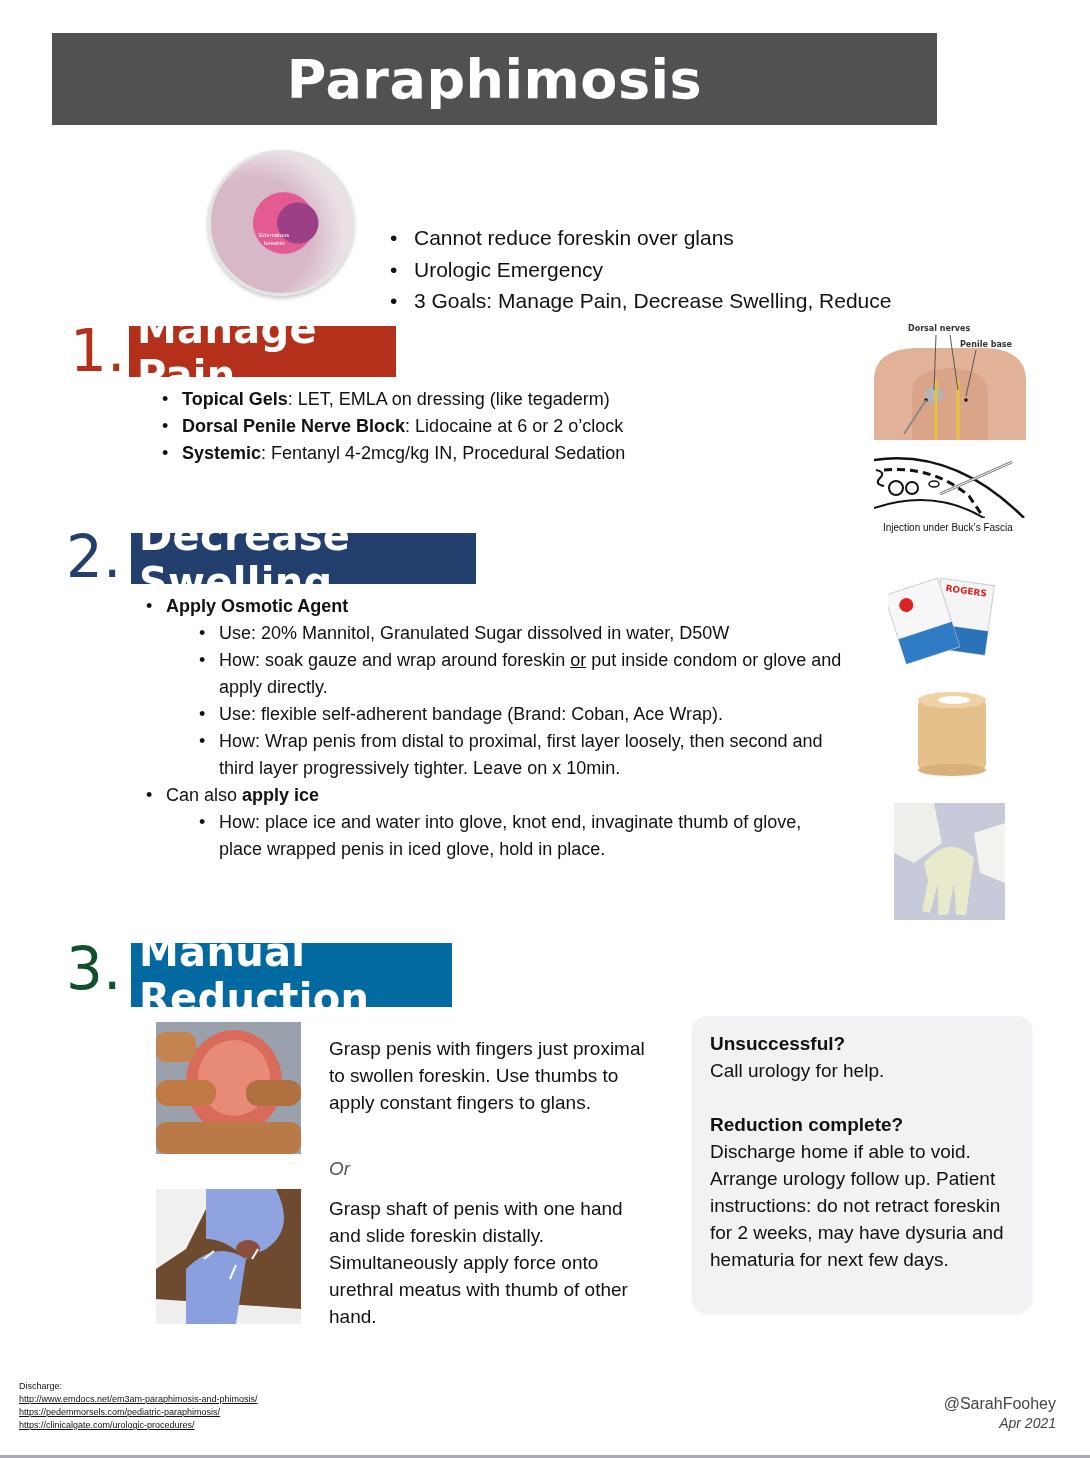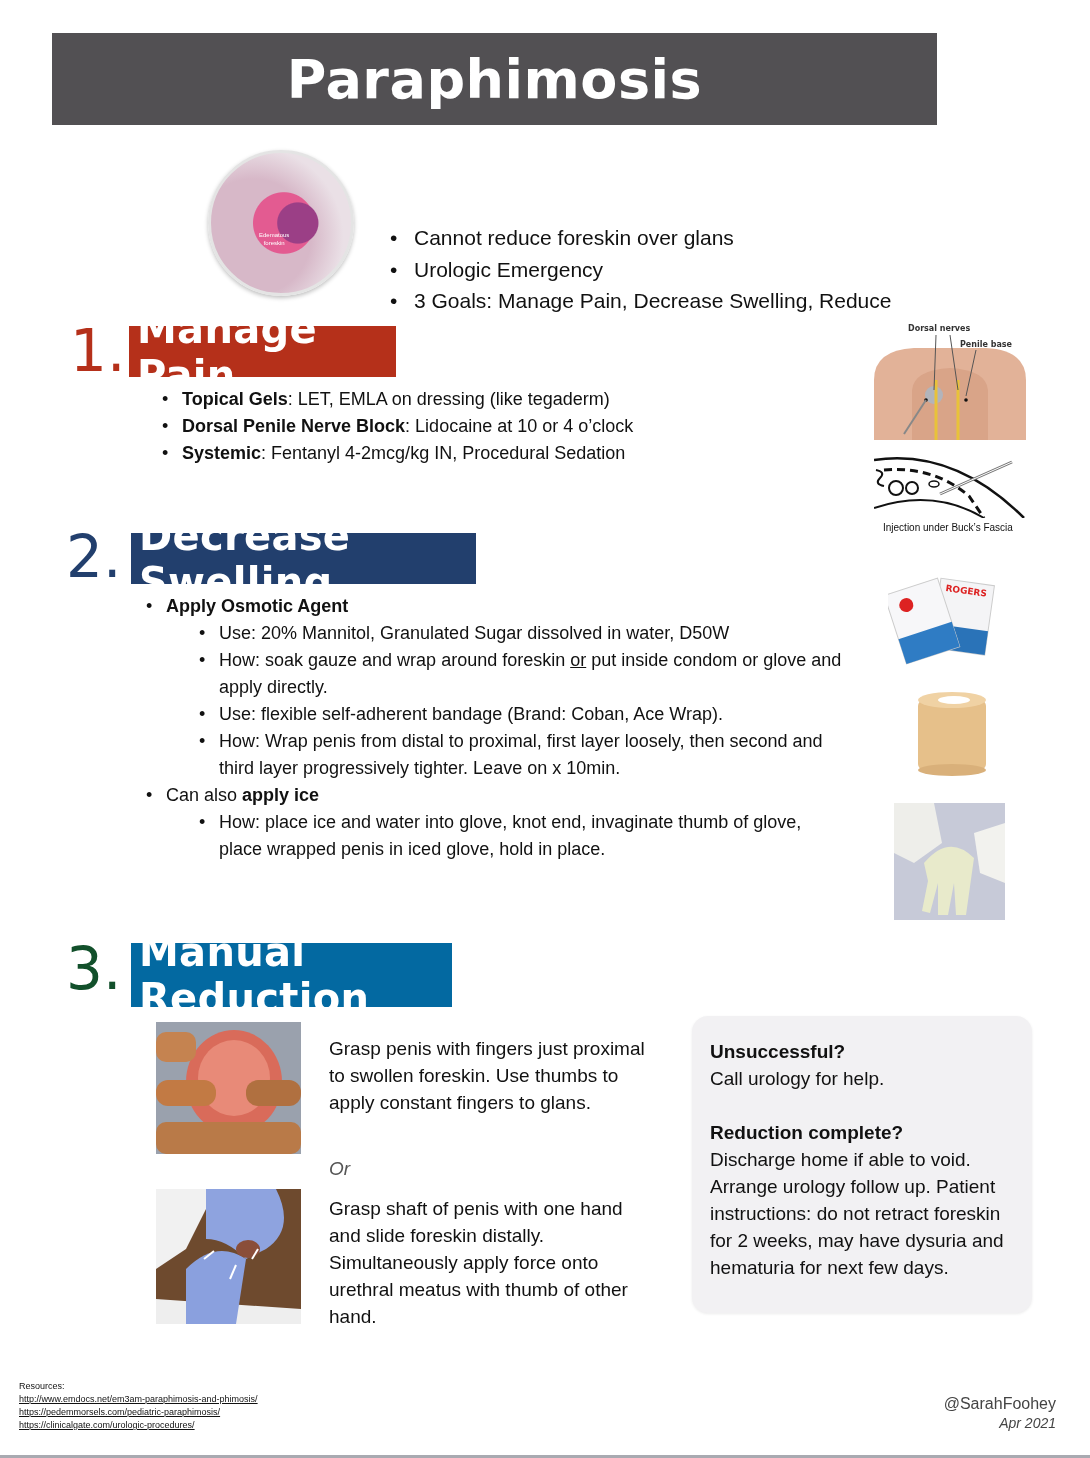--- a/index.html
+++ b/index.html
@@ -27,21 +27,21 @@
   .bullets li.sub { margin-left: 53px; }
   .bullets b { font-weight: bold; }
   .bullets u { text-decoration: underline; }
 
   .side-img { position: absolute; overflow: hidden; }
   .caption { position: absolute; font-family: "Liberation Sans", sans-serif; font-size: 10px; color: #111; }
 
   .proc-text { position: absolute; font-family: "Liberation Sans", sans-serif; font-size: 19px; line-height: 27px; color: #111; }
   .or-text { position: absolute; font-family: "Liberation Sans", sans-serif; font-size: 19px; font-style: italic; color: #555; }
 
-  .note-box { position: absolute; left: 692px; top: 1016px; width: 340px; height: 297px; background: #f2f1f3; border-radius: 16px; box-shadow: 0 1px 3px rgba(0,0,0,0.08); padding: 22px 18px; font-family: "Liberation Sans", sans-serif; font-size: 19px; line-height: 27px; color: #111; }
+  .note-box { position: absolute; left: 692px; top: 1016px; width: 340px; height: 297px; background: #f2f1f3; border-radius: 16px; box-shadow: 0 1px 3px rgba(0,0,0,0.08); padding: 14px 18px; font-family: "Liberation Sans", sans-serif; font-size: 19px; line-height: 27px; color: #111; }
   .note-box .h { font-weight: bold; }
 
   .resources { position: absolute; left: 19px; top: 1380px; font-family: "Liberation Sans", sans-serif; font-size: 9px; line-height: 13px; color: #111; }
   .resources a { color: #111; text-decoration: underline; display: block; }
 
   .credit { position: absolute; right: 34px; top: 1394px; text-align: right; font-family: "Liberation Sans", sans-serif; color: #444; }
   .credit .handle { font-size: 16px; line-height: 20px; }
   .credit .date { font-size: 14px; font-style: italic; line-height: 18px; }
 
   .bottom-bar { position: absolute; left: 0; top: 1455px; width: 1090px; height: 3px; background: #a9aab1; }
@@ -67,21 +67,21 @@
 </ul>
 
 <div class="sec-num" style="left:70px; top:322px; color:#b5301a;">
   <span>1</span><span class="dot">.</span>
 </div>
 <div class="sec-banner" style="left:129px; top:326px; width:267px; height:51px; background:#b5301a;">
   <span>Manage Pain</span>
 </div>
 <ul class="bullets" style="left:162px; top:386px;">
   <li><b>Topical Gels</b><span>: LET, EMLA on dressing (like tegaderm)</span></li>
-  <li><b>Dorsal Penile Nerve Block</b><span>: Lidocaine at 10 or 4 o’clock</span></li>
+  <li><b>Dorsal Penile Nerve Block</b><span>: Lidocaine at 6 or 2 o’clock</span></li>
   <li><b>Systemic</b><span>: Fentanyl 4-2mcg/kg IN, Procedural Sedation</span></li>
 </ul>
 
 <div class="side-img" style="left:874px; top:320px; width:152px; height:120px;">
   <svg width="152" height="120" viewBox="0 0 152 120">
     <rect x="0" y="22" width="152" height="98" fill="#fff"></rect>
     <path d="M0 60 Q0 30 40 28 L112 28 Q152 30 152 60 L152 120 L0 120 Z" fill="#e2b298"></path>
     <path d="M38 120 L38 70 Q40 50 76 48 Q112 50 114 70 L114 120 Z" fill="#d9a488"></path>
     <circle cx="60" cy="75" r="9" fill="#a8b8c8" opacity="0.8"></circle>
     <line x1="62" y1="60" x2="62" y2="120" stroke="#e8c23a" stroke-width="3"></line>
@@ -198,21 +198,21 @@
 
 <div class="note-box">
   <div class="h">Unsuccessful?</div>
   <div>Call urology for help.</div>
   <div style="height:27px;"></div>
   <div class="h">Reduction complete?</div>
   <div>Discharge home if able to void. Arrange urology follow up. Patient instructions: do not retract foreskin for 2 weeks, may have dysuria and hematuria for next few days.</div>
 </div>
 
 <div class="resources">
-  <div>Resources:</div>
+  <div>Discharge:</div>
   <a>http://www.emdocs.net/em3am-paraphimosis-and-phimosis/</a>
   <a>https://pedemmorsels.com/pediatric-paraphimosis/</a>
   <a>https://clinicalgate.com/urologic-procedures/</a>
 </div>
 
 <div class="credit">
   <div class="handle">@SarahFoohey</div>
   <div class="date">Apr 2021</div>
 </div>
 

